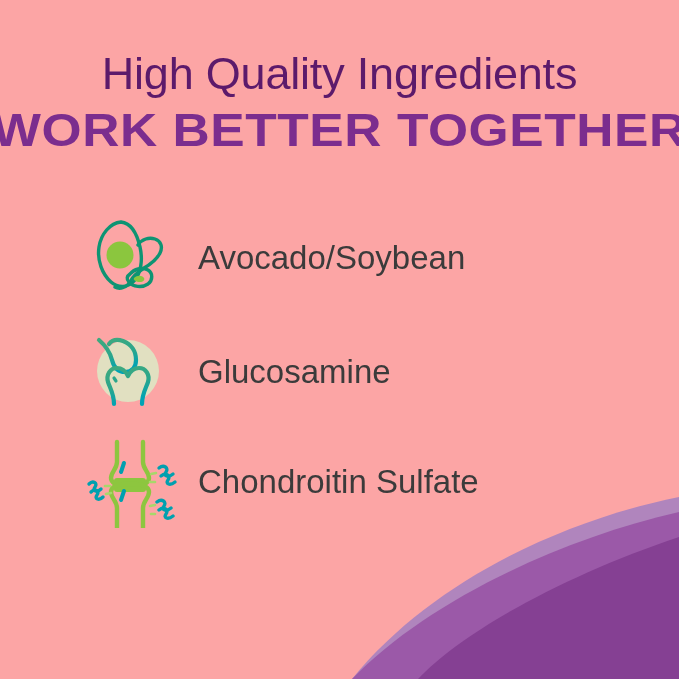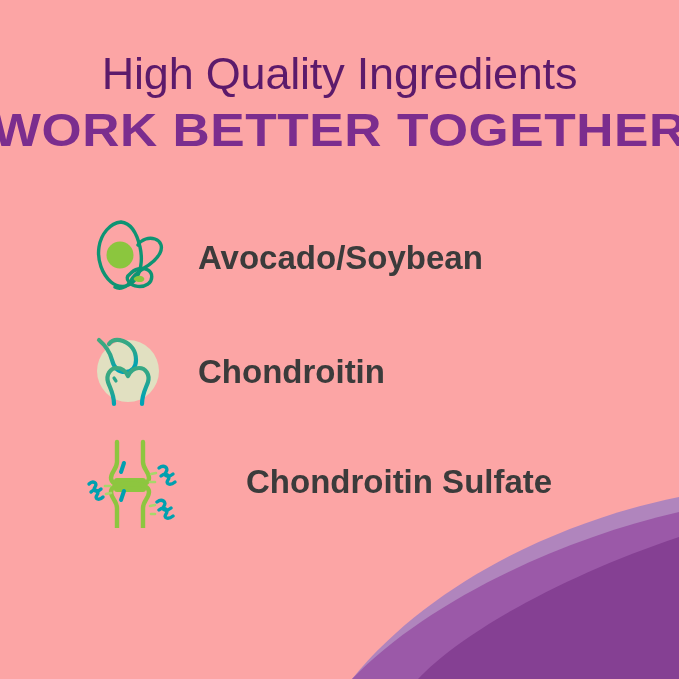--- a/index.html
+++ b/index.html
@@ -66,39 +66,39 @@
     top: 206px;
     width: 560px;
   }
   .ingredient-row {
     display: flex;
     align-items: center;
     margin-bottom: 12px;
   }
   .ingredient-row.row-asu { height: 104px; }
   .ingredient-row.row-gluco { height: 100px; margin-top: 4px; }
-  .ingredient-row.row-chondro { height: 96px; margin-top: 4px; gap: 48px; }
+  .ingredient-row.row-chondro { height: 96px; margin-top: 4px; }
 
   .icon-cell {
     flex: 0 0 104px;
     width: 104px;
     height: 100px;
     display: flex;
     align-items: center;
     justify-content: center;
   }
   .label-cell {
     flex: 1 1 auto;
     padding-left: 16px;
     color: #3b3b3b;
     font-size: 33px;
     font-weight: 400;
     line-height: 44px;
   }
-  .label-cell .line { display: block; white-space: nowrap; font-weight: bold; }
+  .label-cell .line { display: block; white-space: nowrap; }
 </style>
 </head>
 <body>
 
 <div id="page">
 
   <svg class="swoosh-layer" viewBox="0 0 679 679" xmlns="http://www.w3.org/2000/svg">
     <defs>
       <clipPath id="pageClip">
         <rect x="0" y="0" width="679" height="679"></rect>
@@ -165,21 +165,21 @@
                    C 33 13, 28 14, 25 18" fill="none" stroke="url(#boneGrad)" stroke-width="4.2" stroke-linecap="round" stroke-linejoin="round"></path>
 
           <path d="M30 78 C 30 68, 26 62, 24 56 C 22 49, 26 42, 33 42
                    C 38 42, 42 46, 44 50 C 46 46, 50 42, 55 42
                    C 62 42, 66 49, 64 56 C 62 62, 58 68, 58 78" fill="none" stroke="url(#boneGrad)" stroke-width="4.2" stroke-linecap="round" stroke-linejoin="round"></path>
 
           <path d="M30 52 l 2 3" fill="none" stroke="#2aa68c" stroke-width="3.2" stroke-linecap="round"></path>
         </svg>
       </div>
       <div class="label-cell">
-        <span class="line">Chondroitin</span>
+        <span class="line">Glucosamine</span>
       </div>
     </div>
 
     <div class="ingredient-row row-chondro">
       <div class="icon-cell">
         <svg width="98" height="92" viewBox="0 0 98 92" xmlns="http://www.w3.org/2000/svg">
 
           <path d="M36 6 L 36 26 C 36 33, 30 36, 30 42 C 30 47, 36 50, 44 50
                    L 54 50 C 62 50, 68 47, 68 42 C 68 36, 62 33, 62 26
                    L 62 6" fill="none" stroke="#8dc63f" stroke-width="4.4" stroke-linecap="round" stroke-linejoin="round"></path>

